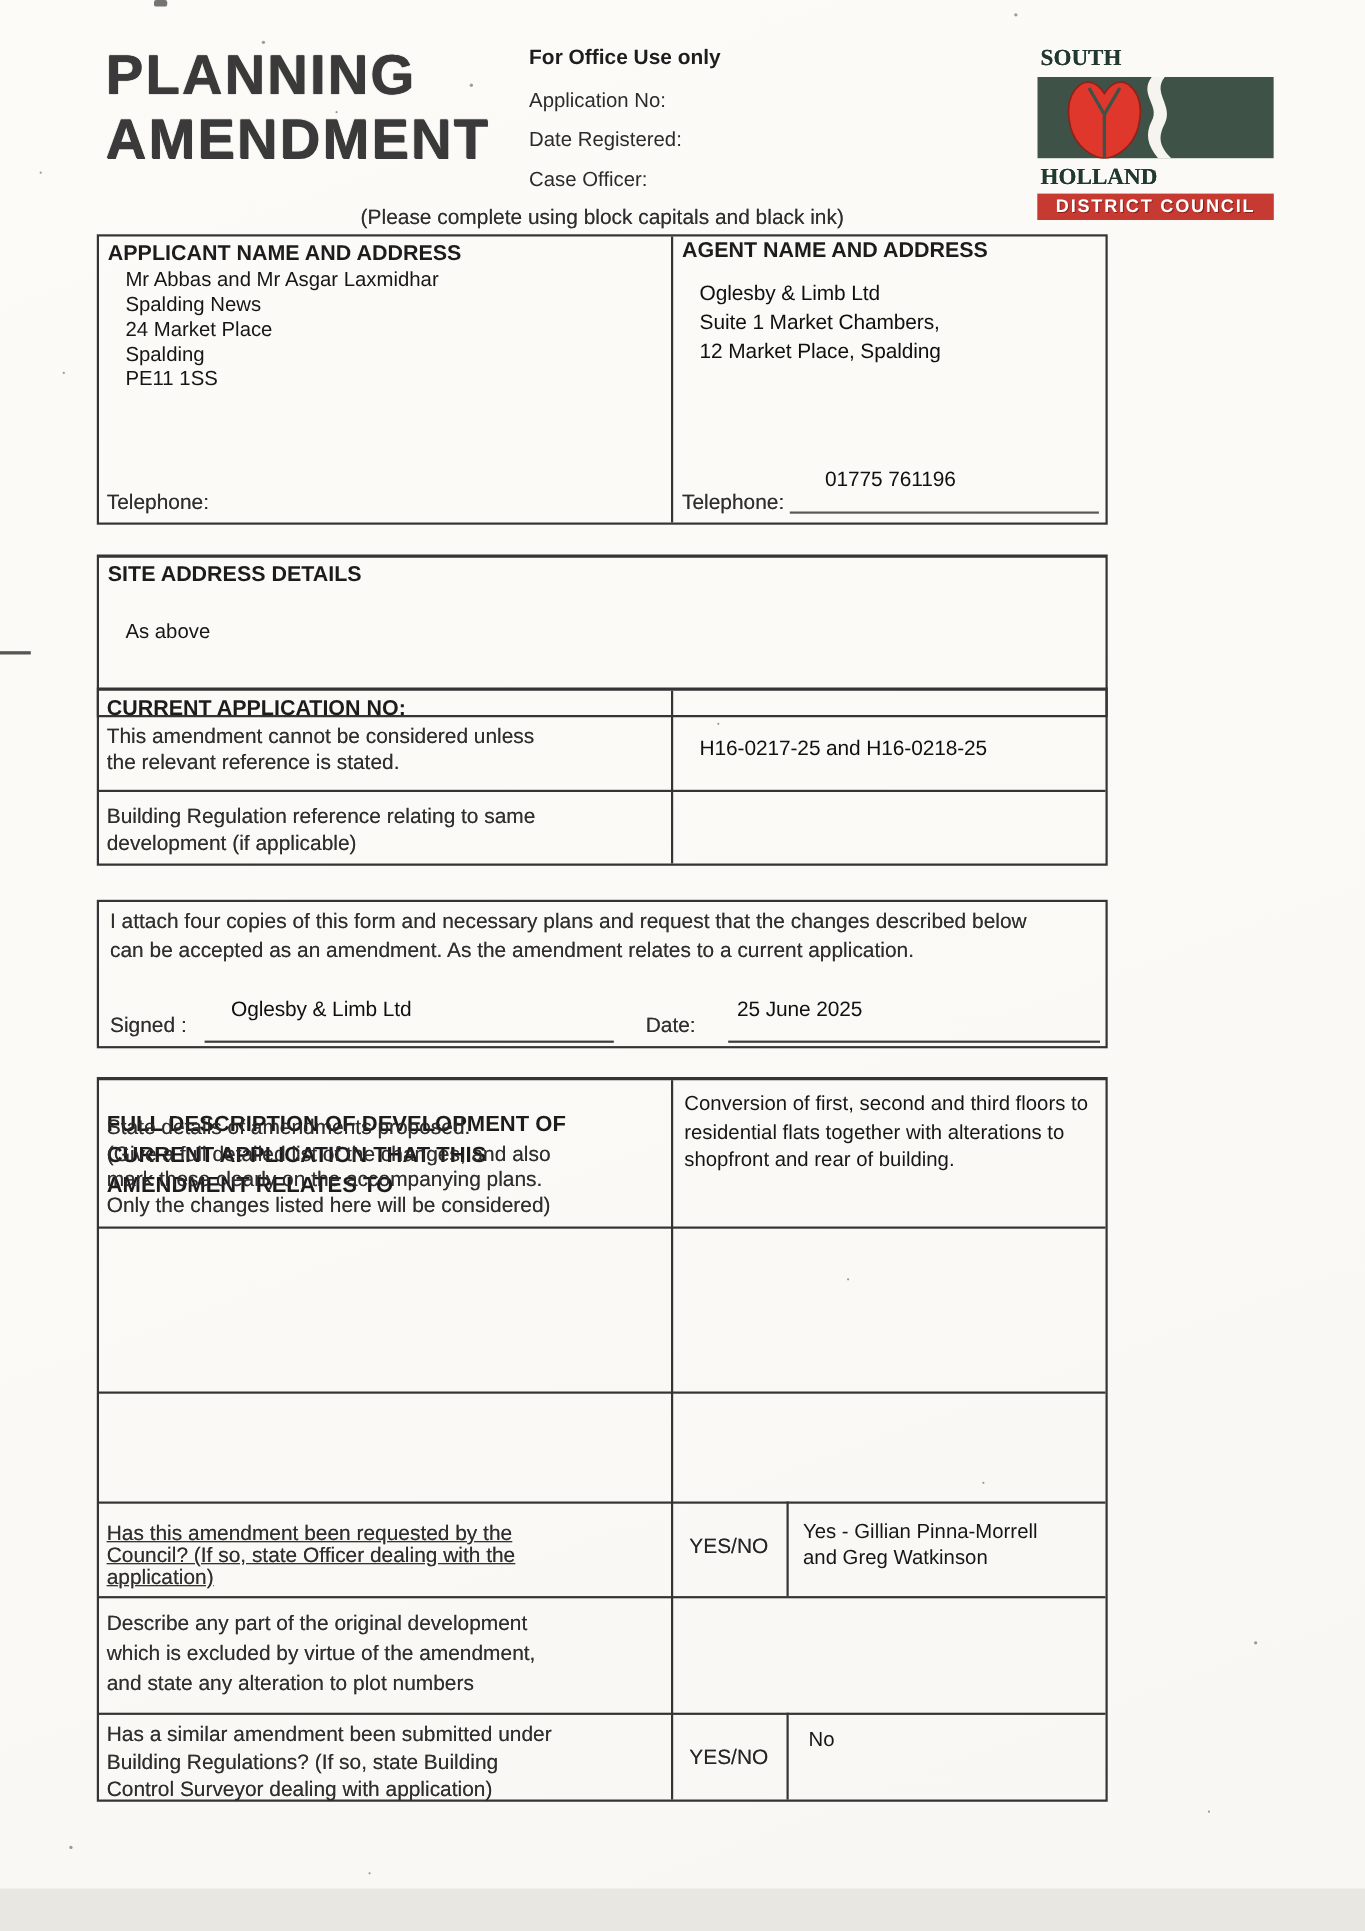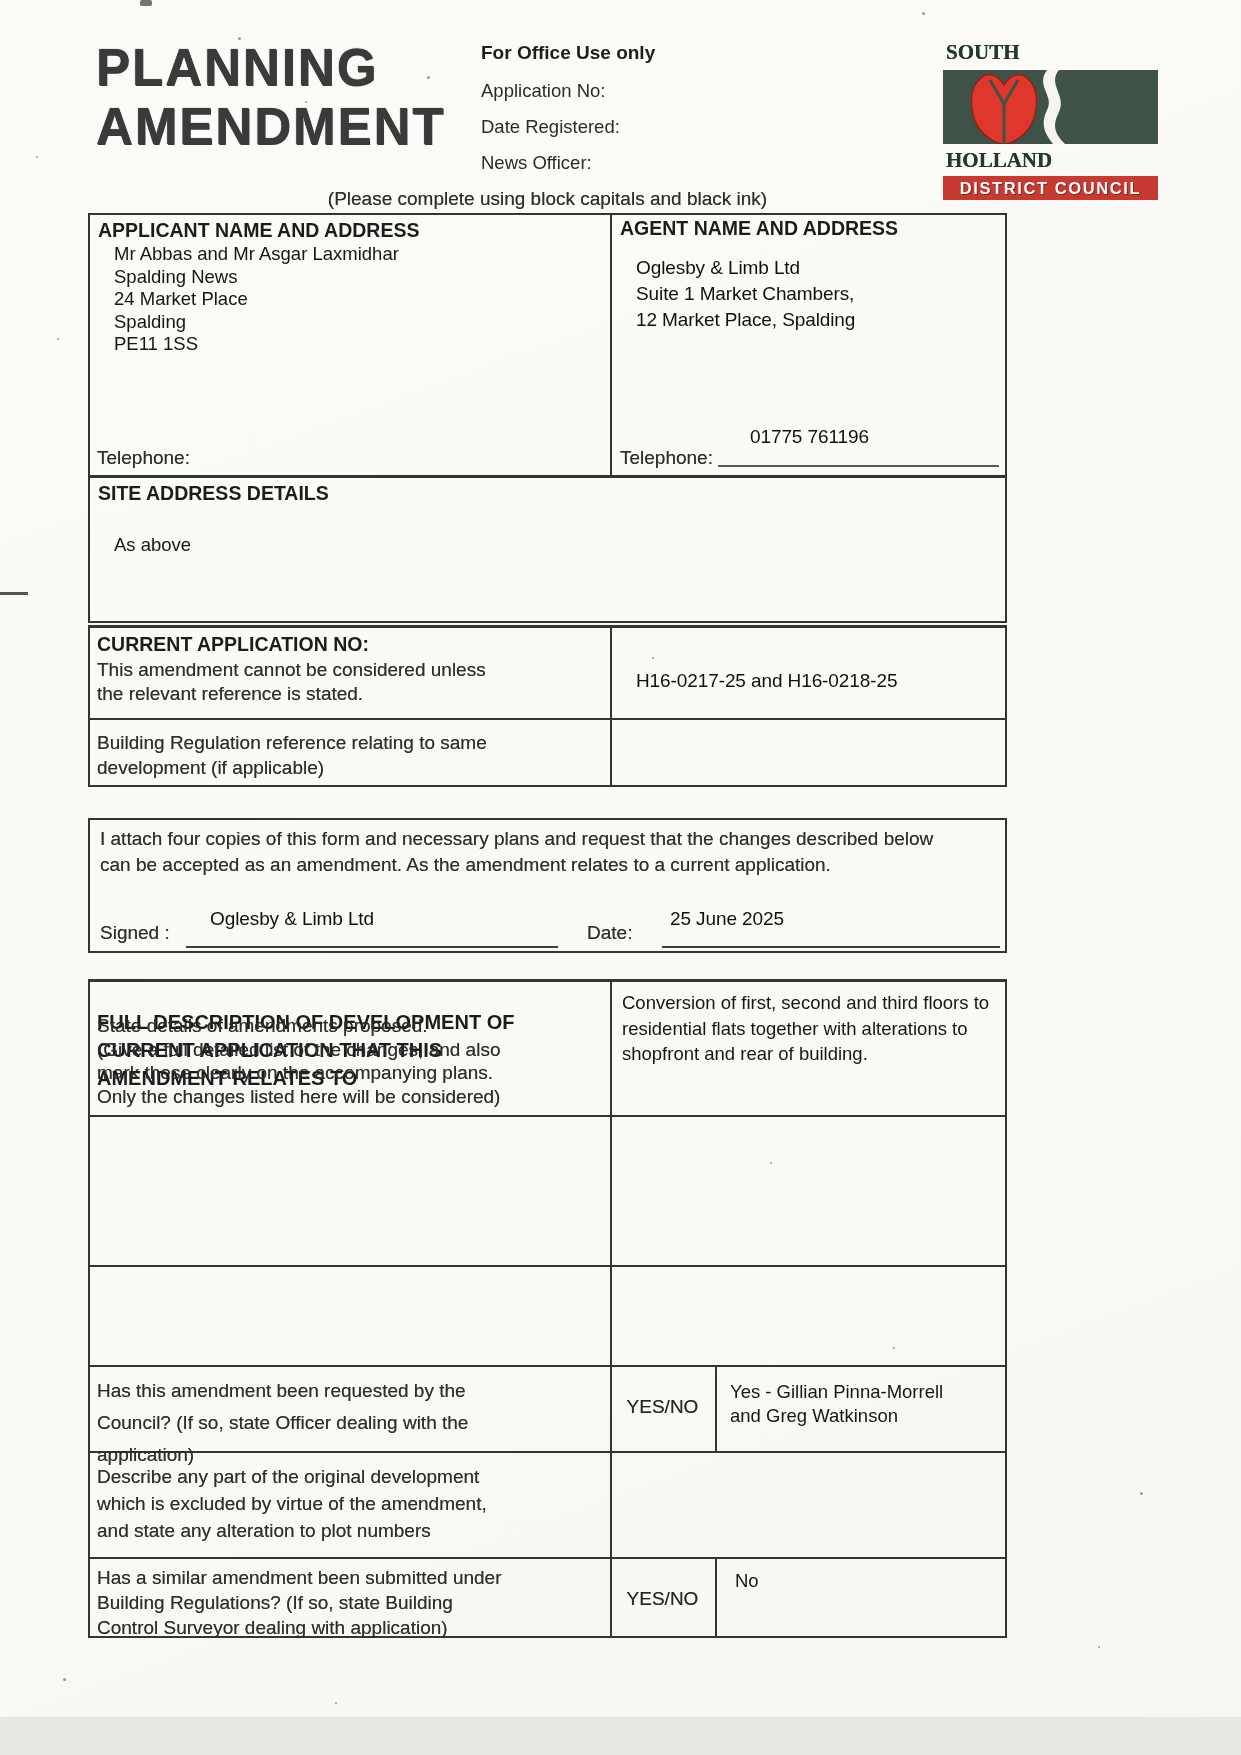--- a/index.html
+++ b/index.html
@@ -42,21 +42,21 @@
 
 <div class="page">
 
   <div class="abs title lines" style="left:96px; top:38px;">PLANNING
 AMENDMENT</div>
 
   <div class="abs" style="left:481px; top:42px; width:330px;">
     <div class="office-heading">For Office Use only</div>
     <div class="office-line" style="margin-top:16px;">Application No:</div>
     <div class="office-line" style="margin-top:14px;">Date Registered:</div>
-    <div class="office-line" style="margin-top:14px;">News Officer:</div>
+    <div class="office-line" style="margin-top:14px;">Case Officer:</div>
   </div>
 
   <div class="logo">
     <div class="logo-word">SOUTH</div>
     <div class="logo-panel">
       <svg width="215" height="74" viewBox="0 0 215 74">
         <rect x="0" y="0" width="215" height="74" fill="#3f5247"></rect>
         <path d="M61,15 C55,5 46,2 39,7 C30,14 27,26 29,39 C31,57 43,70 59,74 L63,74 C79,70 91,57 93,39 C95,26 92,14 83,7 C76,2 67,5 61,15 Z" fill="#df372c" stroke="#8e2218" stroke-width="1.5"></path>
         <path d="M61,74 L61,34 L47,10" stroke="#3f5247" stroke-width="3" fill="none"></path>
         <path d="M61,34 L75,10" stroke="#3f5247" stroke-width="3" fill="none"></path>
@@ -82,21 +82,21 @@
 
     <div class="abs form-b" style="left:530px; top:2px;">AGENT NAME AND ADDRESS</div>
     <div class="abs fill-c lines" style="left:546px; top:40px; line-height:26px;">Oglesby &amp; Limb Ltd
 Suite 1 Market Chambers,
 12 Market Place, Spalding</div>
     <div class="abs txt form-t" style="left:530px; bottom:5px;">Telephone:</div>
     <div class="abs fill-c" style="left:660px; bottom:27px;">01775 761196</div>
     <div class="sigline" style="left:628px; right:6px; bottom:8px; opacity:.85;"></div>
   </div>
 
-  <div class="box" style="top:475px; height:148px; border-top-width:3px;">
+  <div class="box" style="top:504px; height:148px; border-top-width:3px;">
     <div class="abs form-b" style="left:8px; top:4px;">SITE ADDRESS DETAILS</div>
     <div class="abs fill-a" style="left:24px; top:56px;">As above</div>
   </div>
 
   <div class="box" style="top:625px; height:162px; border-top-width:3px;">
     <div class="vline" style="left:520px; top:0; bottom:0; width:2px;"></div>
     <div class="hline" style="left:0; right:0; top:90px; height:2px;"></div>
 
     <div class="abs form-b" style="left:7px; top:5px;">CURRENT APPLICATION NO:</div>
     <div class="abs txt form-t lines" style="left:7px; top:30px;">This amendment cannot be considered unless
@@ -139,21 +139,21 @@
 residential flats together with alterations to
 shopfront and rear of building.</div>
 
     <div class="abs txt form-t lines" style="left:7px; top:32px; line-height:23.5px;">State details of amendments proposed.
 (Give a full detailed list of the changes, and also
 mark these clearly on the accompanying plans.
 Only the changes listed here will be considered)</div>
 
     <div class="abs fill-c" style="left:546px; top:320px;"></div>
 
-    <div class="abs txt form-t lines" style="left:7px; top:393px; line-height:32px;">Has this amendment been requested by the
+    <div class="abs txt form-t lines" style="left:7px; top:403px; line-height:20px;text-decoration:underline;">Has this amendment been requested by the
 Council?  (If so, state Officer dealing with the
 application)</div>
     <div class="yn" style="left:520px; width:105px; top:414px;">YES/NO</div>
     <div class="abs fill-a lines" style="left:640px; top:398px; line-height:23.5px;">Yes - Gillian Pinna-Morrell
 and Greg Watkinson</div>
 
     <div class="abs txt form-t lines" style="left:7px; top:481px; line-height:27px;">Describe any part of the original development
 which is excluded by virtue of the amendment,
 and state any alteration to plot numbers</div>
     <div class="abs fill-c" style="left:546px; top:490px;"></div>

